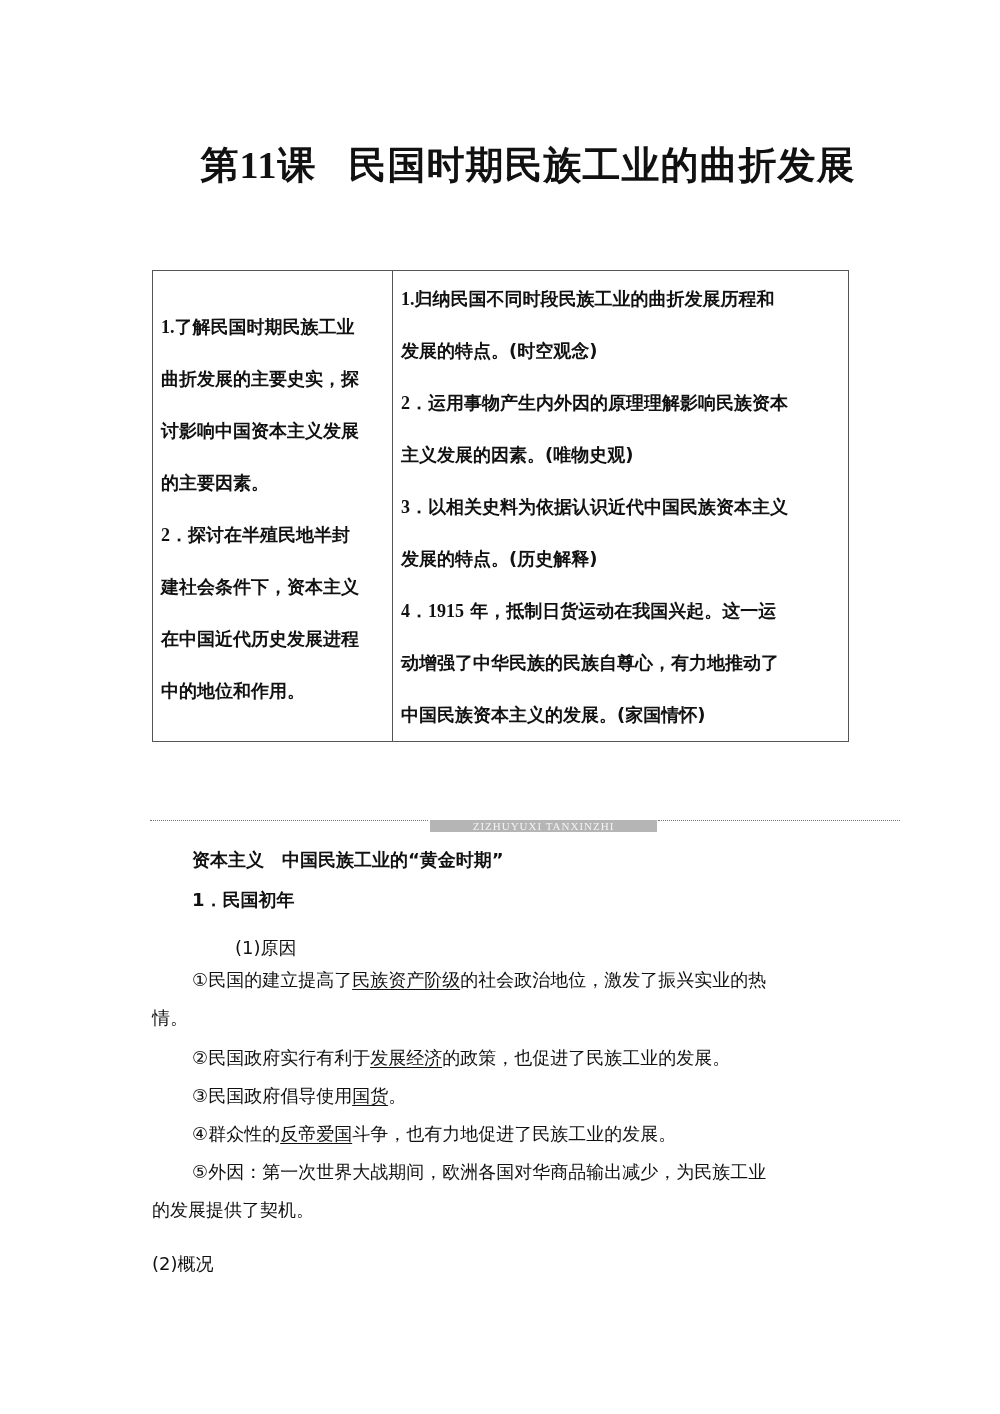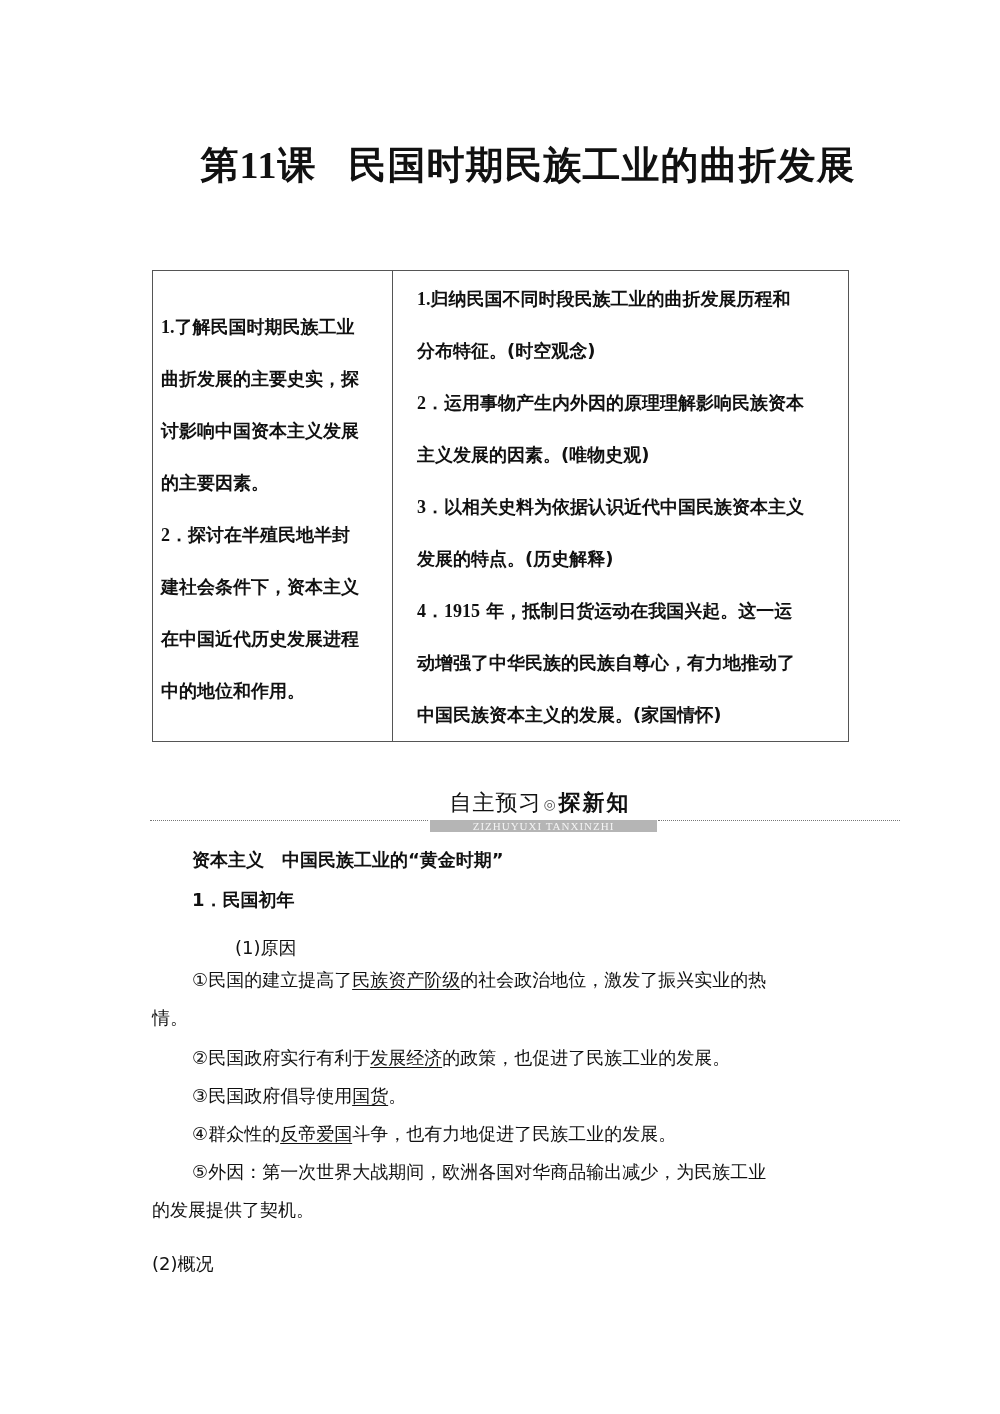--- a/index.html
+++ b/index.html
@@ -7,21 +7,21 @@
     .title { position: absolute; left: 0; width: 1000px; top: 140px; text-align: center; font-size: 38px; font-weight: bold; letter-spacing: 1px; padding-left: 28px; }
     .title .num { font-family: "Liberation Serif", serif; }
     .title .gap { display: inline-block; width: 32px; }
 
     table.std { position: absolute; left: 152px; top: 270px; width: 697px; border-collapse: collapse; table-layout: fixed; }
     table.std th, table.std td { border: 1.5px solid #555; vertical-align: top; }
     table.std th { height: 38px; font-size: 17px; font-weight: bold; text-align: center; vertical-align: middle; letter-spacing: 8px; }
     table.std td { font-size: 18px; font-weight: bold; }
     .col-left { width: 240px; }
     .cell-left { padding: 30px 8px 0 8px; height: 436px; }
-    .cell-right { padding: 2px 8px 0 24px; }
+    .cell-right { padding: 2px 8px 0 8px; }
     .p { line-height: 52px; margin: 0; }
     .serif { font-family: "Liberation Serif", serif; }
 
     .banner { position: absolute; left: 150px; top: 788px; width: 750px; height: 42px; }
     .banner .head { position: absolute; left: 270px; top: 0; width: 240px; text-align: center; font-size: 22px; letter-spacing: 1px; }
     .banner .head b { font-weight: 900; letter-spacing: 2px; }
     .banner .head .dot { display: inline-block; font-size: 14px; vertical-align: middle; color: #555; margin: 0 2px; }
     .banner .dash-l { position: absolute; left: 0; top: 32px; width: 278px; border-top: 1.5px dotted #777; }
     .banner .dash-r { position: absolute; left: 508px; top: 32px; width: 242px; border-top: 1.5px dotted #777; }
     .banner .sub { position: absolute; left: 280px; top: 32px; width: 227px; height: 12px; background: #b5b5b5; color: #f4f4f4; font-family: "Liberation Serif", serif; font-size: 11px; line-height: 12px; text-align: center; letter-spacing: 1px; }
@@ -50,39 +50,36 @@
       <p class="p">曲折发展的主要史实，探</p>
       <p class="p">讨影响中国资本主义发展</p>
       <p class="p">的主要因素。</p>
       <p class="p"><span class="serif">2．</span><span>探讨在半殖民地半封</span></p>
       <p class="p">建社会条件下，资本主义</p>
       <p class="p">在中国近代历史发展进程</p>
       <p class="p">中的地位和作用。</p>
     </td>
     <td class="cell-right">
       <p class="p"><span class="serif">1.</span><span>归纳民国不同时段民族工业的曲折发展历程和</span></p>
-      <p class="p">分布特征。(时空观念)</p>
+      <p class="p">发展的特点。(时空观念)</p>
       <p class="p"><span class="serif">2．</span><span>运用事物产生内外因的原理理解影响民族资本</span></p>
       <p class="p">主义发展的因素。(唯物史观)</p>
       <p class="p"><span class="serif">3．</span><span>以相关史料为依据认识近代中国民族资本主义</span></p>
       <p class="p">发展的特点。(历史解释)</p>
       <p class="p"><span class="serif">4．</span><span class="serif">1915</span> <span>年，抵制日货运动在我国兴起。这一运</span></p>
       <p class="p">动增强了中华民族的民族自尊心，有力地推动了</p>
       <p class="p">中国民族资本主义的发展。(家国情怀)</p>
     </td>
   </tr>
 </tbody>
   </table>
 
 <div class="banner">
   <div class="dash-l"></div>
   <div class="dash-r"></div>
-  <div class="head">
-    <span>自主预习</span><span class="dot">◎</span><b>探新知</b>
-  </div>
   <div class="sub">ZIZHUYUXI TANXINZHI</div>
 </div>
 
 <div class="body">
   <div class="line bold" style="left:40px; top:0px;">资本主义　中国民族工业的“黄金时期”</div>
   <div class="line bold" style="left:40px; top:40px;">1．民国初年</div>
   <div class="line" style="left:40px; top:88px;margin-left:43px;">(1)原因</div>
 
   <div class="line" style="left:40px; top:120px;"><span>①民国的建立提高了</span><span class="u">民族资产阶级</span><span>的社会政治地位，激发了振兴实业的热</span></div>
   <div class="line" style="left:0px; top:158px;">情。</div>

